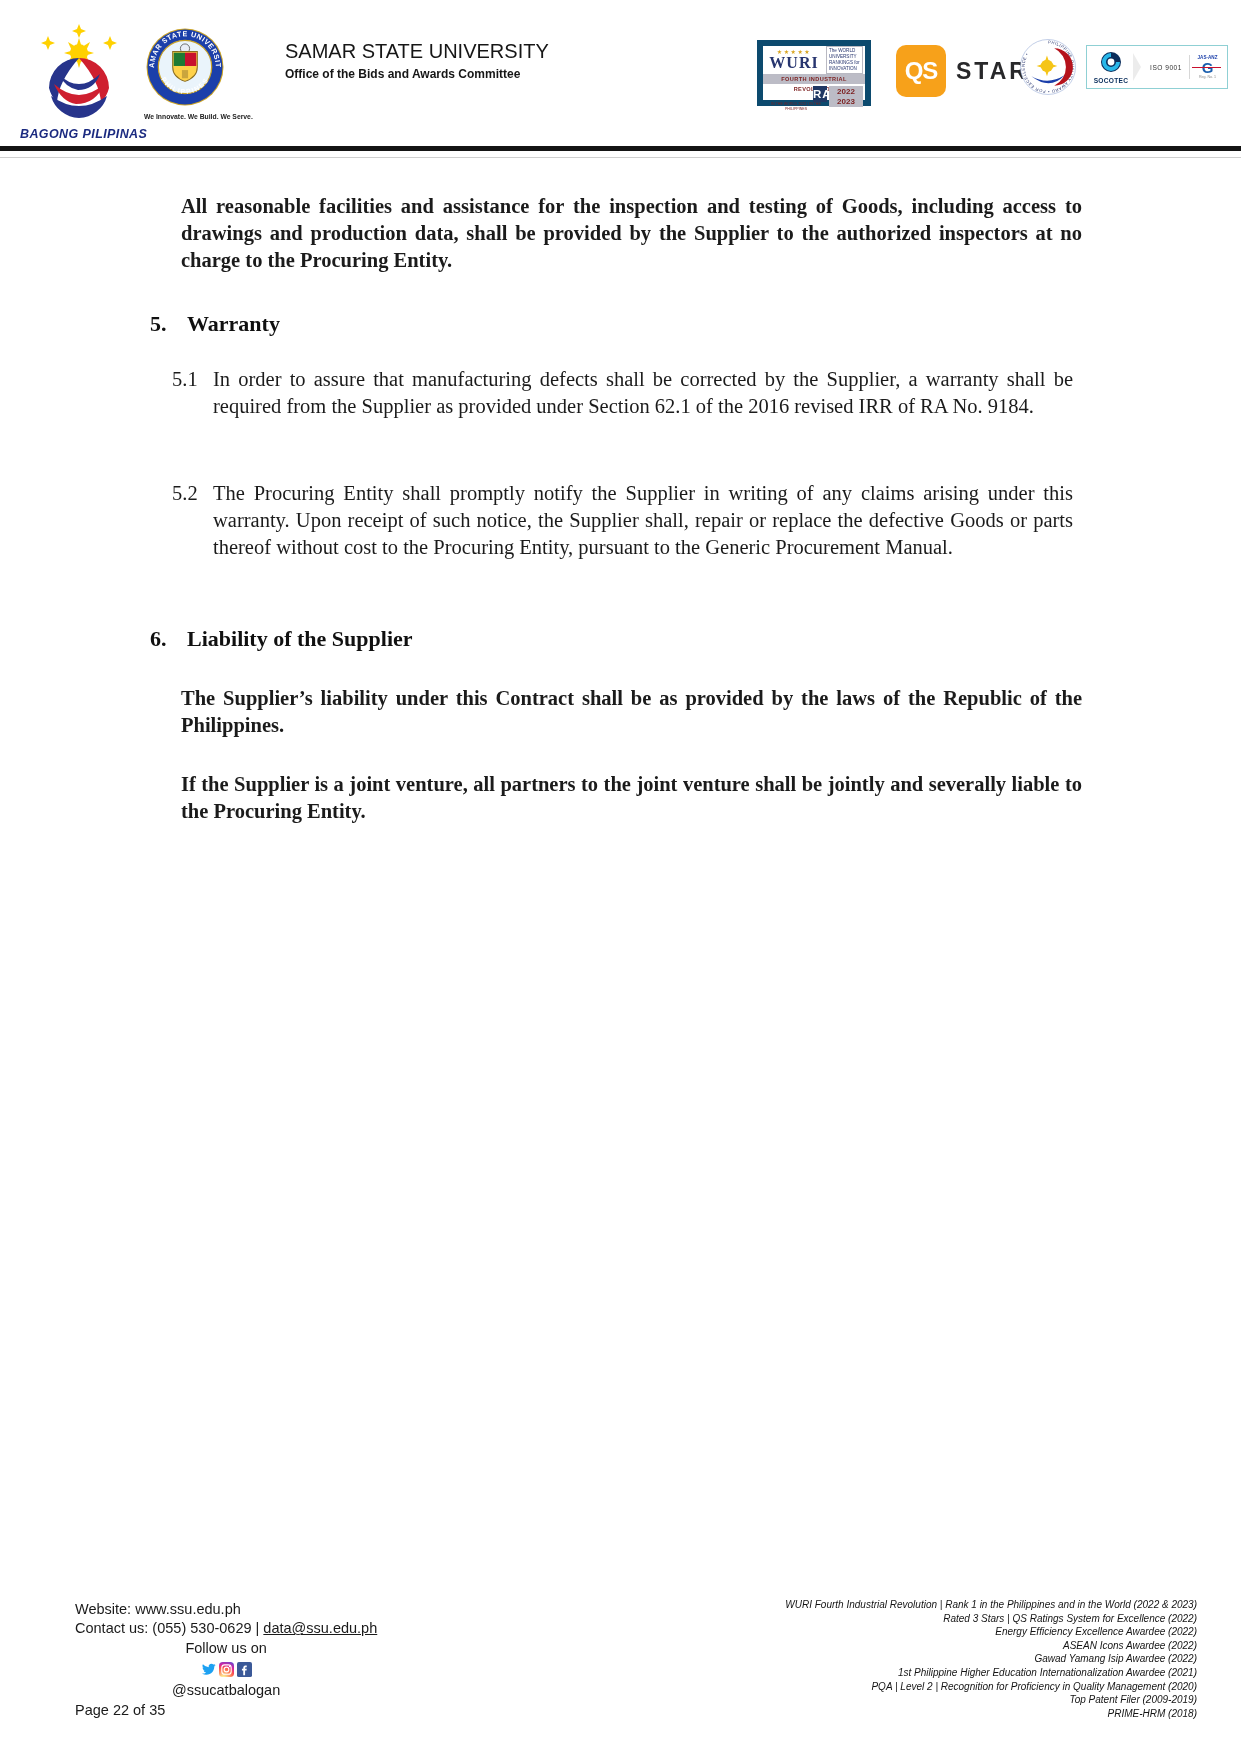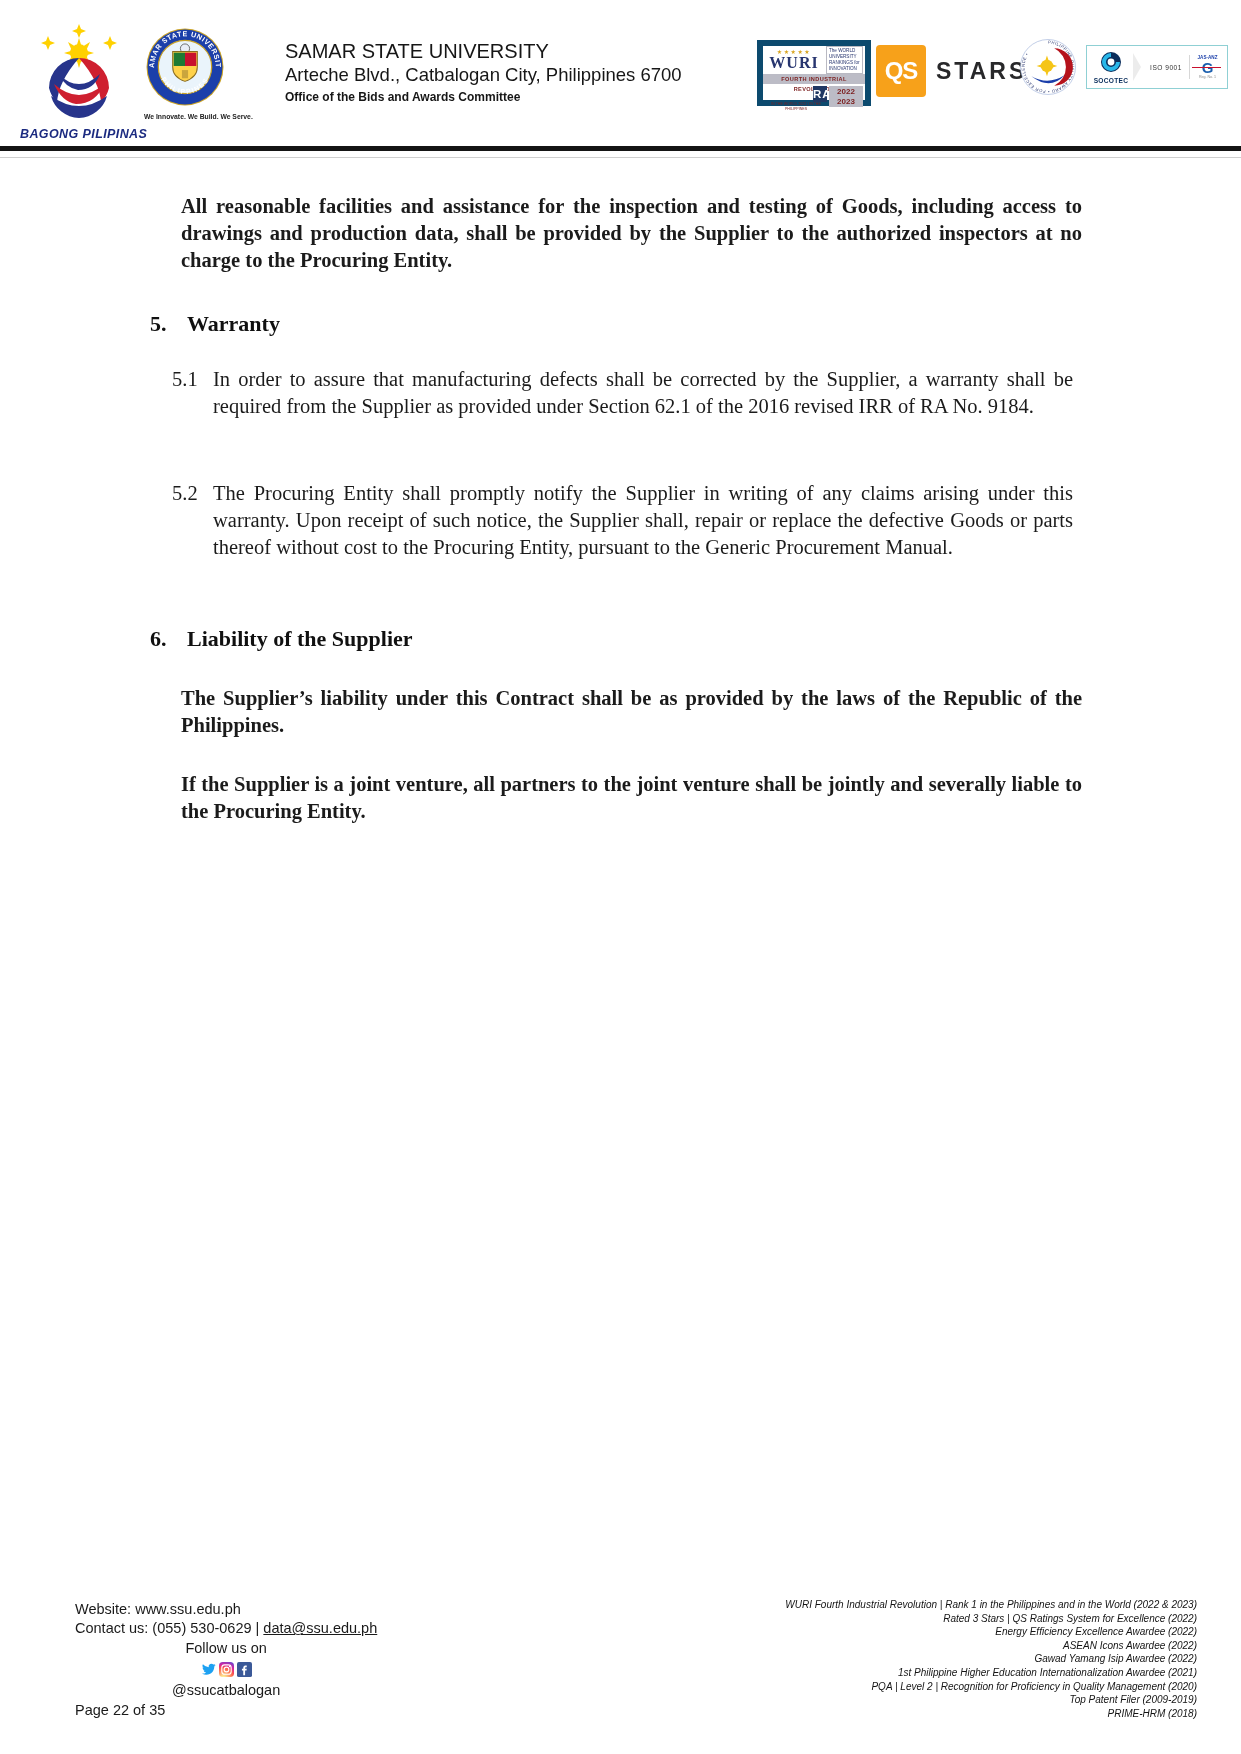--- a/index.html
+++ b/index.html
@@ -31,21 +31,21 @@
   .wuri-tag { flex:1; margin-left:3px; border:1px solid #b9b9c2; padding:1px 2px; font-size:4.6px; line-height:1.35; color:#27356f; }
   .wuri-bar { height:10px; background:#bcbcc6; color:#7c1f1f; font-size:5.6px; font-weight:bold; text-align:center; line-height:10px; letter-spacing:.4px; }
   .wuri-bottom { display:flex; gap:2px; margin-top:2px; padding:0 2px; }
   .wuri-rankcol { width:62px; }
   .wuri-rank { background:#203864; color:#fff; font-weight:bold; font-size:11.5px; line-height:16px; height:16px; text-align:center; letter-spacing:1px;margin-left:48px; }
   .wuri-ranknote { font-size:3.6px; color:#7c1f1f; text-align:center; line-height:5px; }
   .wuri-years { flex:1; background:#bcbcc6; color:#7c1f1f; font-weight:bold; font-size:8px; line-height:1.15; height:21px; display:flex; flex-direction:column; align-items:center; justify-content:center; }
 
   
   .qs { position:absolute; left:876px; top:45px; height:52px; display:flex; align-items:center; gap:10px; }
-  .qs-box { width:50px; height:52px; background:#f7a11a; border-radius:4px; color:#fff; font-weight:bold; font-size:24px; display:flex; align-items:center; justify-content:center; letter-spacing:-1px; }
+  .qs-box { width:50px; height:52px; background:#f7a11a; border-radius:10px; color:#fff; font-weight:bold; font-size:24px; display:flex; align-items:center; justify-content:center; letter-spacing:-1px;margin-left:20px; }
   .qs-label { font-size:23px; font-weight:bold; color:#28282a; letter-spacing:3px; }
 
   .pqa { position:absolute; left:1020px; top:39px; width:56px; height:56px; }
   .socotec { position:absolute; left:1086px; top:45px; width:142px; height:44px; background:#fff; border:1px solid #8fd0d4; display:flex; align-items:center; padding:2px 4px; }
   .soc-left { width:40px; text-align:center; }
   .soc-name { font-size:6.6px; font-weight:bold; color:#0a2e5c; letter-spacing:.3px; }
   .soc-chevron { width:0; height:0; border-top:14px solid transparent; border-bottom:14px solid transparent; border-left:8px solid #ececec; margin:0 2px; }
   .soc-iso { flex:1; text-align:center; font-size:6.6px; color:#333; letter-spacing:.5px; }
   .soc-right { width:34px; border-left:1px solid #d7d7d7; text-align:center; padding-left:2px; }
   .soc-jas { font-size:4.6px; font-weight:bold; color:#1b3faa; }
@@ -120,21 +120,20 @@
       <path d="M26,23 h24 v15 q0,10 -12,14 q-12,-4 -12,-14 z" fill="#ffd24a" stroke="#8a6d1f" stroke-width="1"></path>
       <rect x="27" y="24" width="11" height="13" fill="#1e7a34"></rect>
       <rect x="38" y="24" width="11" height="13" fill="#c8102e"></rect>
       <rect x="35" y="41" width="6" height="8" fill="#caa53d"></rect>
     </svg>
     <div class="seal-tagline">We Innovate. We Build. We Serve.</div>
   </div>
 
   <div class="univ">
     <div class="u1">SAMAR STATE UNIVERSITY</div>
-    <div class="u2">Arteche Blvd., Catbalogan City, Philippines 6700</div>
     <div class="u3">Office of the Bids and Awards Committee</div>
   </div>
 
   <div class="wuri">
     <div class="wuri-top">
       <div class="wuri-logoCol">
         <span class="wuri-stars">★★★★★</span>
         <span class="wuri-word">WURI</span>
       </div>
       <div class="wuri-tag">The WORLD UNIVERSITY RANKINGS for INNOVATION</div>

